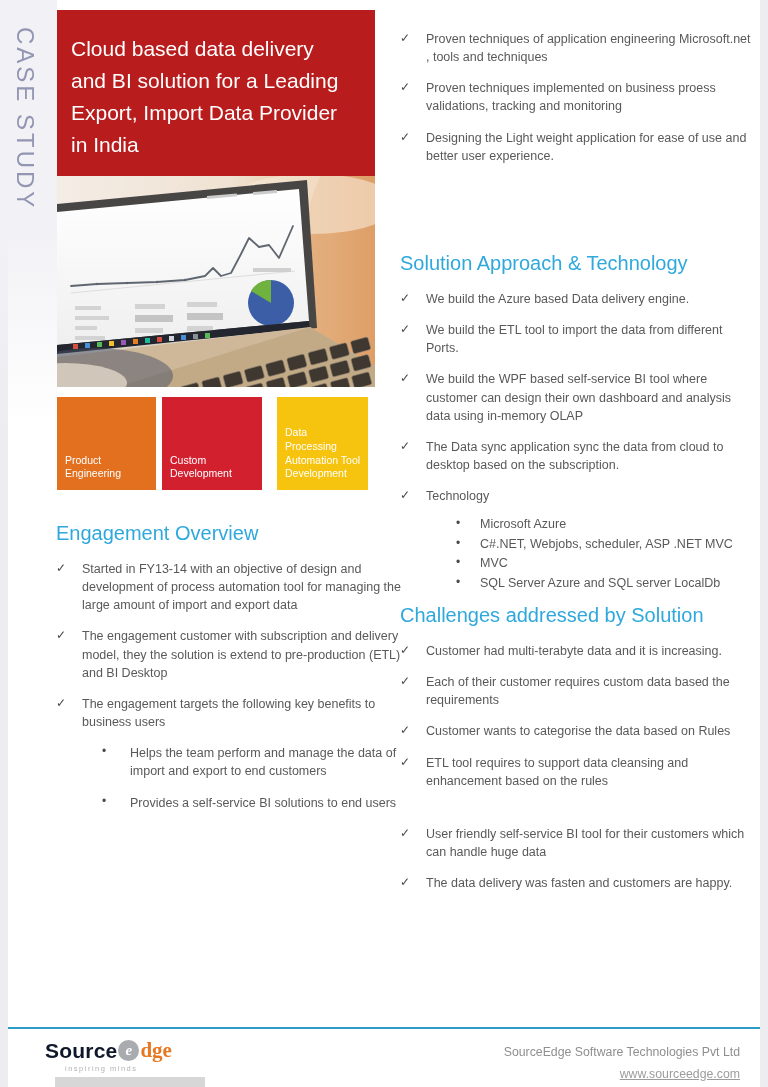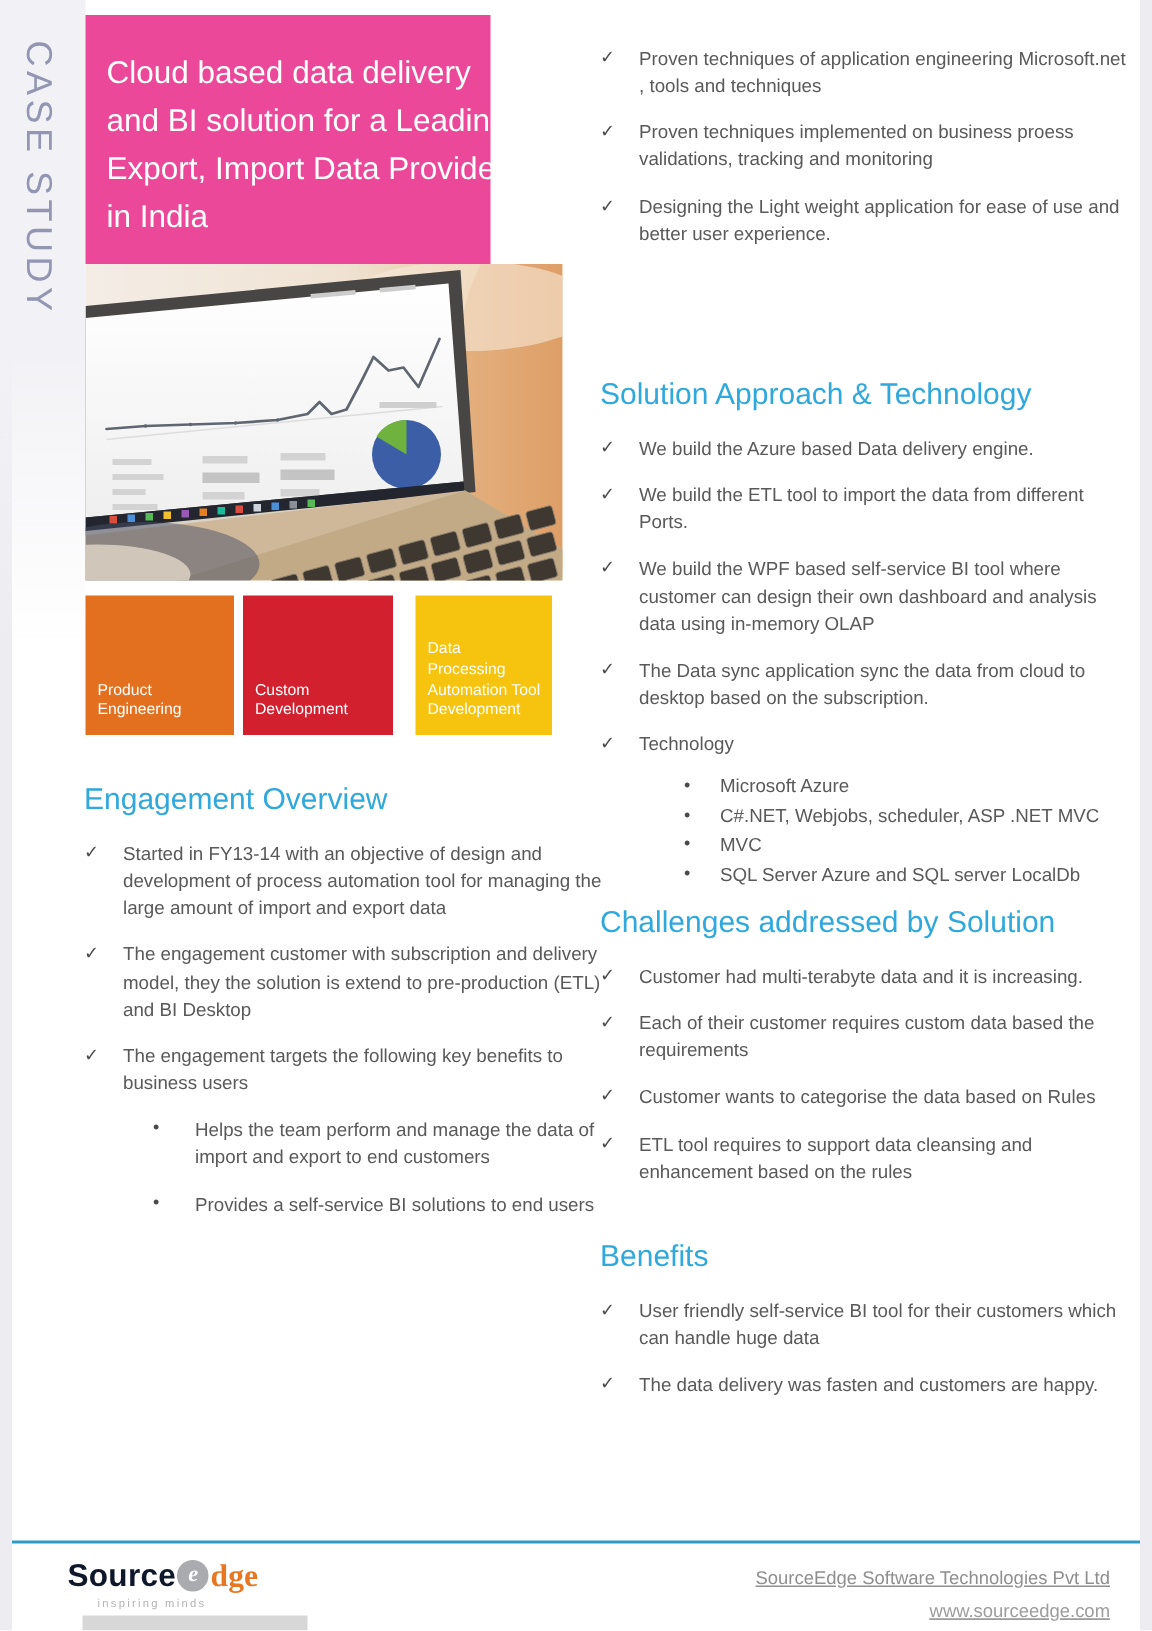--- a/index.html
+++ b/index.html
@@ -10,21 +10,21 @@
   .edge-band{position:absolute;top:0;height:100%;width:8px;background:#EDEDF1;}
   .edge-band.left{left:0;}
   .edge-band.right{right:0;}
   .sidebar-strip{position:absolute;left:0;top:0;width:57px;height:430px;
     background:linear-gradient(#F2F2F6 0%,#F2F2F6 55%,rgba(242,242,246,0) 100%);}
   .case-study{
     position:absolute;left:11px;top:27px;writing-mode:vertical-rl;
     font-size:24px;font-weight:300;color:#9396B3;letter-spacing:3px;
   }
   
-  .hero{position:absolute;left:57px;top:10px;width:270px;height:166px;background:#ec4899;}
+  .hero{position:absolute;left:57px;top:10px;width:318px;height:166px;background:#b91c1c;}
   .hero-title{width:268px;margin:23px 0 0 14px;color:#ffffff;font-weight:300;
     font-size:21px;line-height:32px;}
   
   .photo{position:absolute;left:57px;top:176px;width:318px;height:211px;}
   .photo svg{display:block;}
   
   .services{position:absolute;left:57px;top:397px;width:318px;height:93px;display:flex;}
   .service{height:93px;display:flex;align-items:flex-end;box-sizing:border-box;
     padding:6px 6px 9px 8px;color:#fff;font-size:10.5px;line-height:1.3;font-weight:400;}
   .service.s1{width:99px;background:#E2701E;margin-right:6px;}
@@ -51,21 +51,21 @@
   .footer-line{position:absolute;left:8px;right:8px;top:1027px;height:2px;background:#2D9BC7;}
   .logo{position:absolute;left:45px;top:1038px;}
   .logo-row{display:flex;align-items:center;}
   .logo-source{font-size:21px;font-weight:bold;color:#0f172a;letter-spacing:0.2px;}
   .logo-e{width:21px;height:21px;border-radius:50%;background:#A9ABAE;color:#ffffff;
     font-family:"Liberation Serif", serif;font-style:italic;font-weight:bold;font-size:15px;
     display:flex;align-items:center;justify-content:center;margin:0 1px;}
   .logo-dge{font-family:"Liberation Serif", serif;font-size:21px;font-weight:bold;color:#E87722;}
   .logo-tagline{font-size:7.5px;color:#B3B3B3;letter-spacing:1.5px;margin:1px 0 0 20px;}
   .footer-right{position:absolute;right:28px;top:1042px;text-align:right;
-    font-size:12.3px;color:#8F8F8F;line-height:1.75;font-weight:300;text-decoration:underline;}
+    font-size:12.3px;color:#8F8F8F;line-height:1.75;font-weight:300;}
   .footer-right a{color:#9C9C9C;text-decoration:underline;}
   .footer-graybar{position:absolute;left:55px;top:1077px;width:150px;height:10px;background:#D7D7D7;}
 </style>
 </head>
 <body>
 
 <div class="edge-band left"></div>
 <div class="edge-band right"></div>
 <div class="sidebar-strip"></div>
 
@@ -304,21 +304,20 @@
       <span class="check">✓</span>
       <span class="btext">Customer wants to categorise the data based on Rules</span>
     </div>
     <div class="bullet">
       <span class="check">✓</span>
       <span class="btext">ETL tool requires to support data cleansing and enhancement based on the rules</span>
     </div>
   </div>
 
   <div class="rsec s4">
-    <h2 class="heading">Benefits</h2>
     <div class="bullet">
       <span class="check">✓</span>
       <span class="btext">User friendly self-service BI tool for their customers which can handle huge data</span>
     </div>
     <div class="bullet">
       <span class="check">✓</span>
       <span class="btext">The data delivery was fasten and customers are happy.</span>
     </div>
   </div>
 

